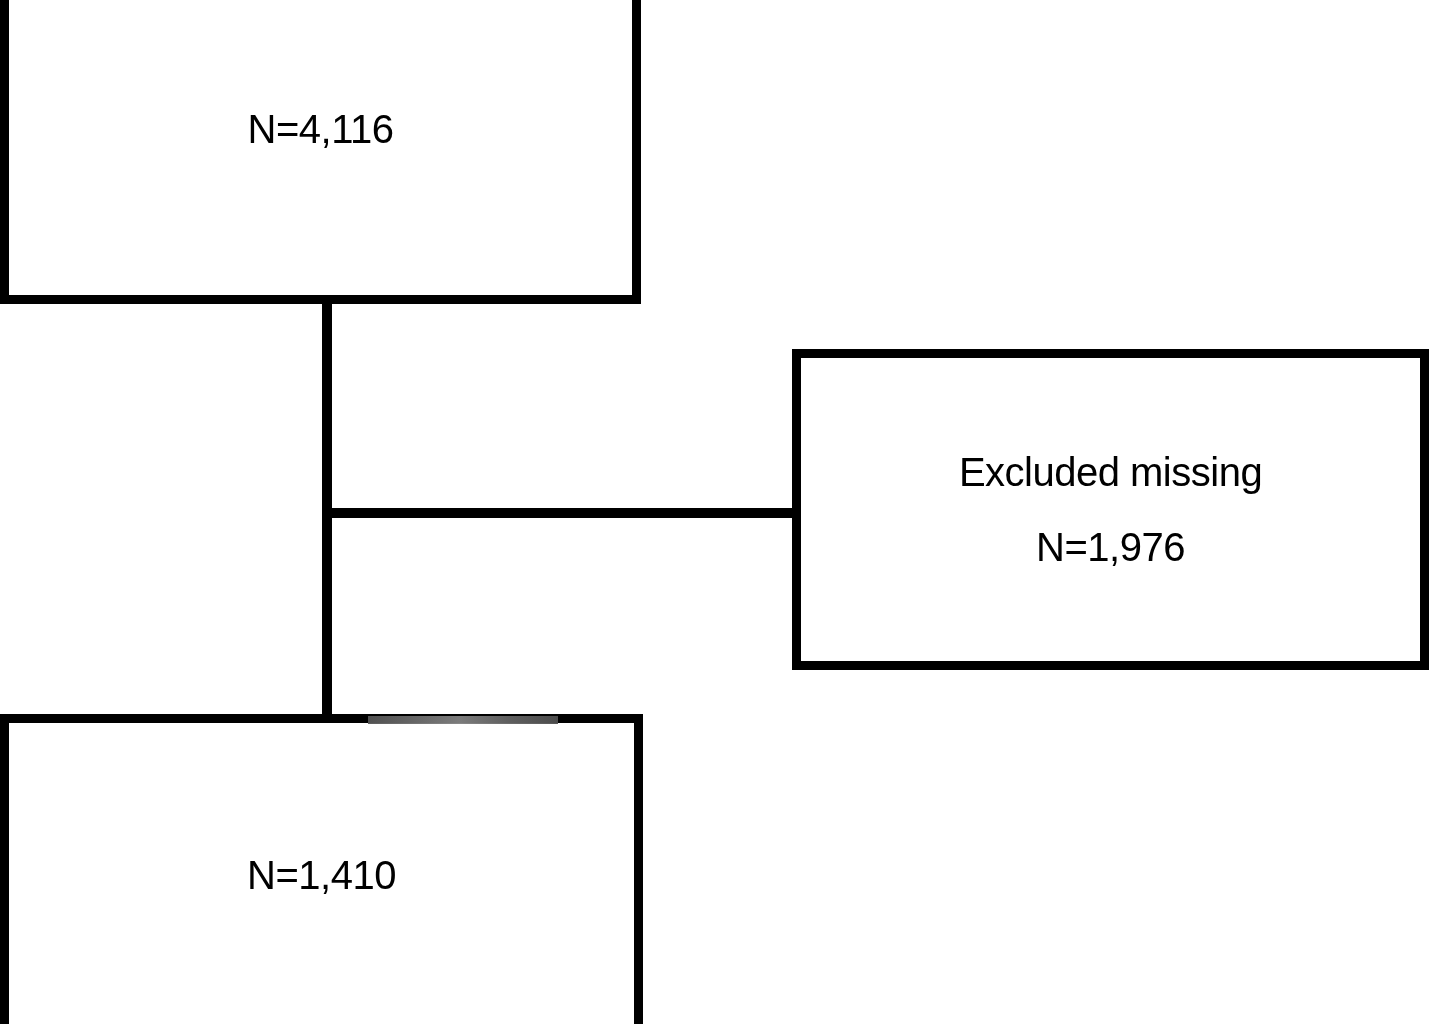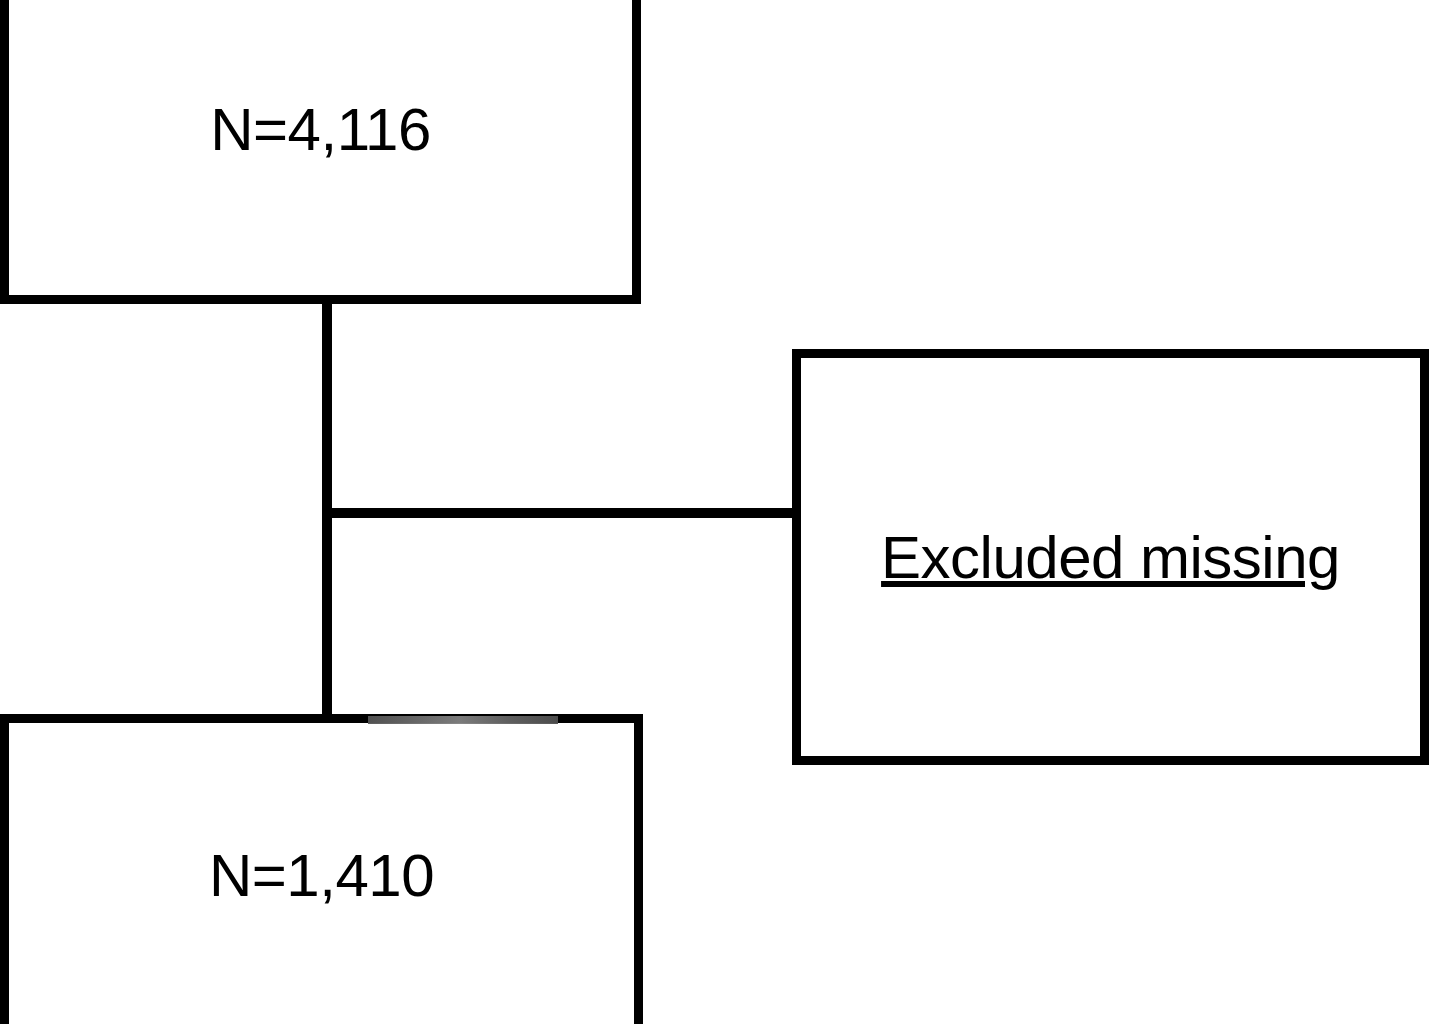--- a/index.html
+++ b/index.html
@@ -26,21 +26,21 @@
     border: 9px solid #000000;
     display: flex;
     flex-direction: column;
     align-items: center;
     justify-content: center;
     text-align: center;
   }
 
   .box-line {
     display: block;
-    font-size: 60px;
+    font-size: 40px;
     line-height: 75px;
     letter-spacing: -0.5px;
     white-space: nowrap;
     color: #000000;
   }
 
   
   #box-enrolled {
     left: 0px;
     top: -120px;
@@ -49,24 +49,23 @@
     border-top-width: 0px;
     justify-content: flex-start;
     padding-top: 212px;
   }
 
   
   #box-excluded {
     left: 792px;
     top: 349px;
     width: 637px;
-    height: 416px;
+    height: 321px;
     justify-content: center;
     padding-top: 1px;
-    text-decoration: underline;
   }
 
   
   #box-analytic {
     left: 0px;
     top: 714px;
     width: 643px;
     height: 400px;
     border-bottom-width: 0px;
     justify-content: flex-start;
@@ -118,20 +117,21 @@
   <div class="flow-box" id="box-enrolled">
     <span class="box-line">N=4,116</span>
   </div>
 
   <div class="connector" id="connector-vertical"></div>
 
   <div class="connector" id="connector-horizontal"></div>
 
   <div class="flow-box" id="box-excluded">
     <span class="box-line">Excluded missing</span>
+    <span class="box-line">N=1,976</span>
   </div>
 
   <div class="flow-box" id="box-analytic">
     <span class="box-line">N=1,410</span>
   </div>
 
   <div id="scan-smudge"></div>
 
 </div>
 

